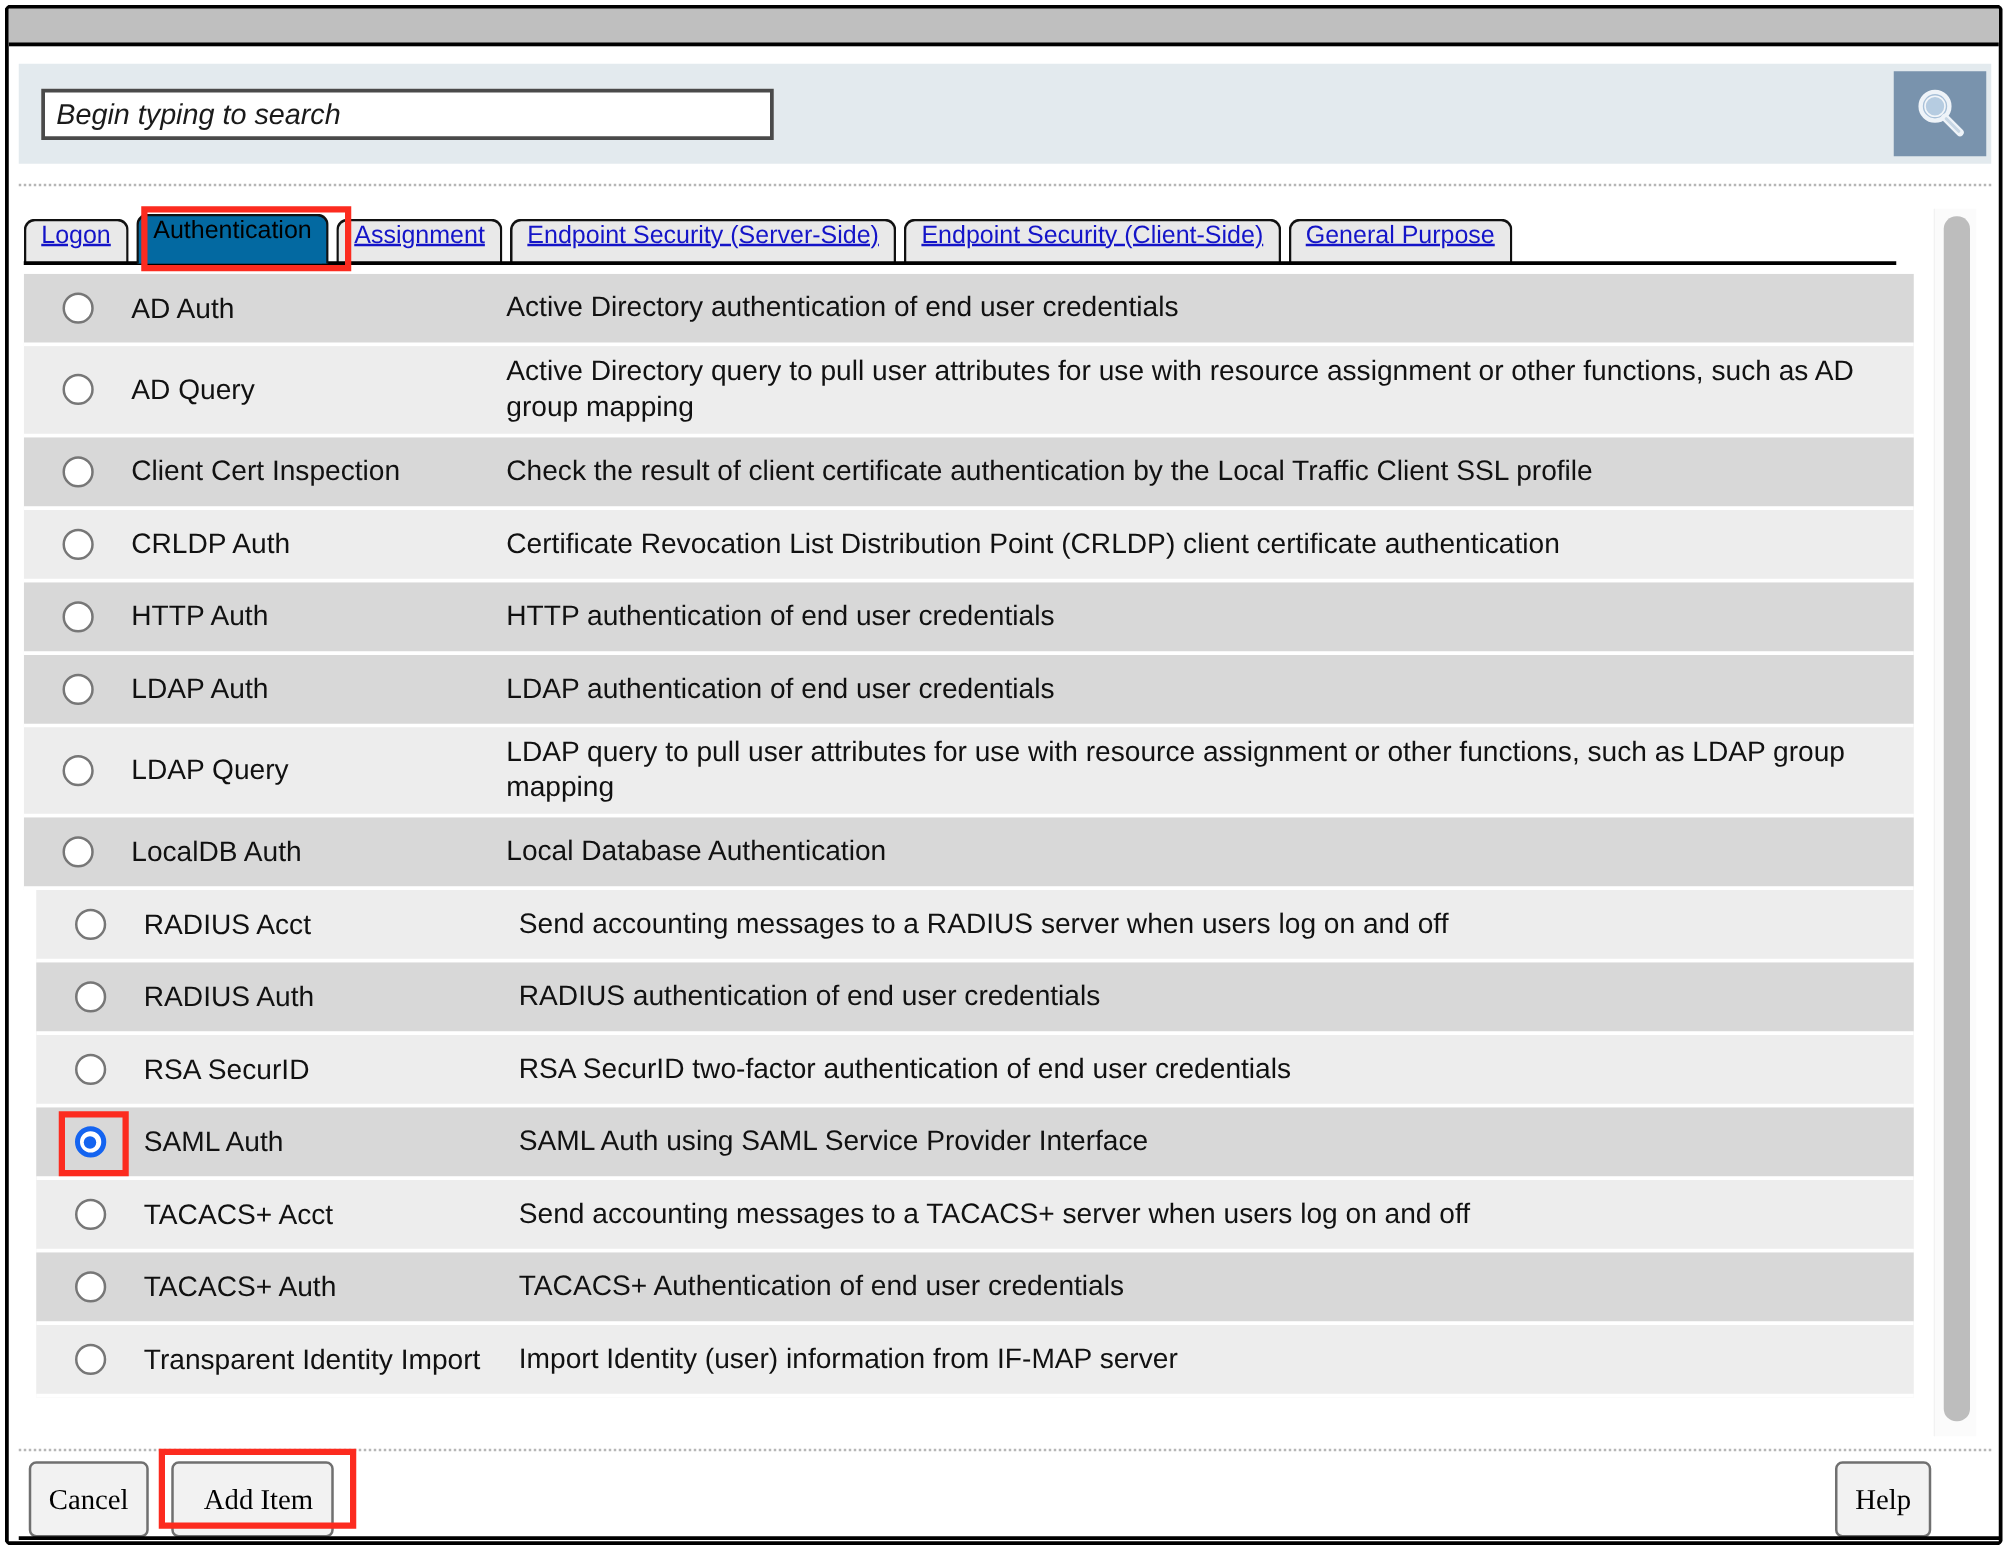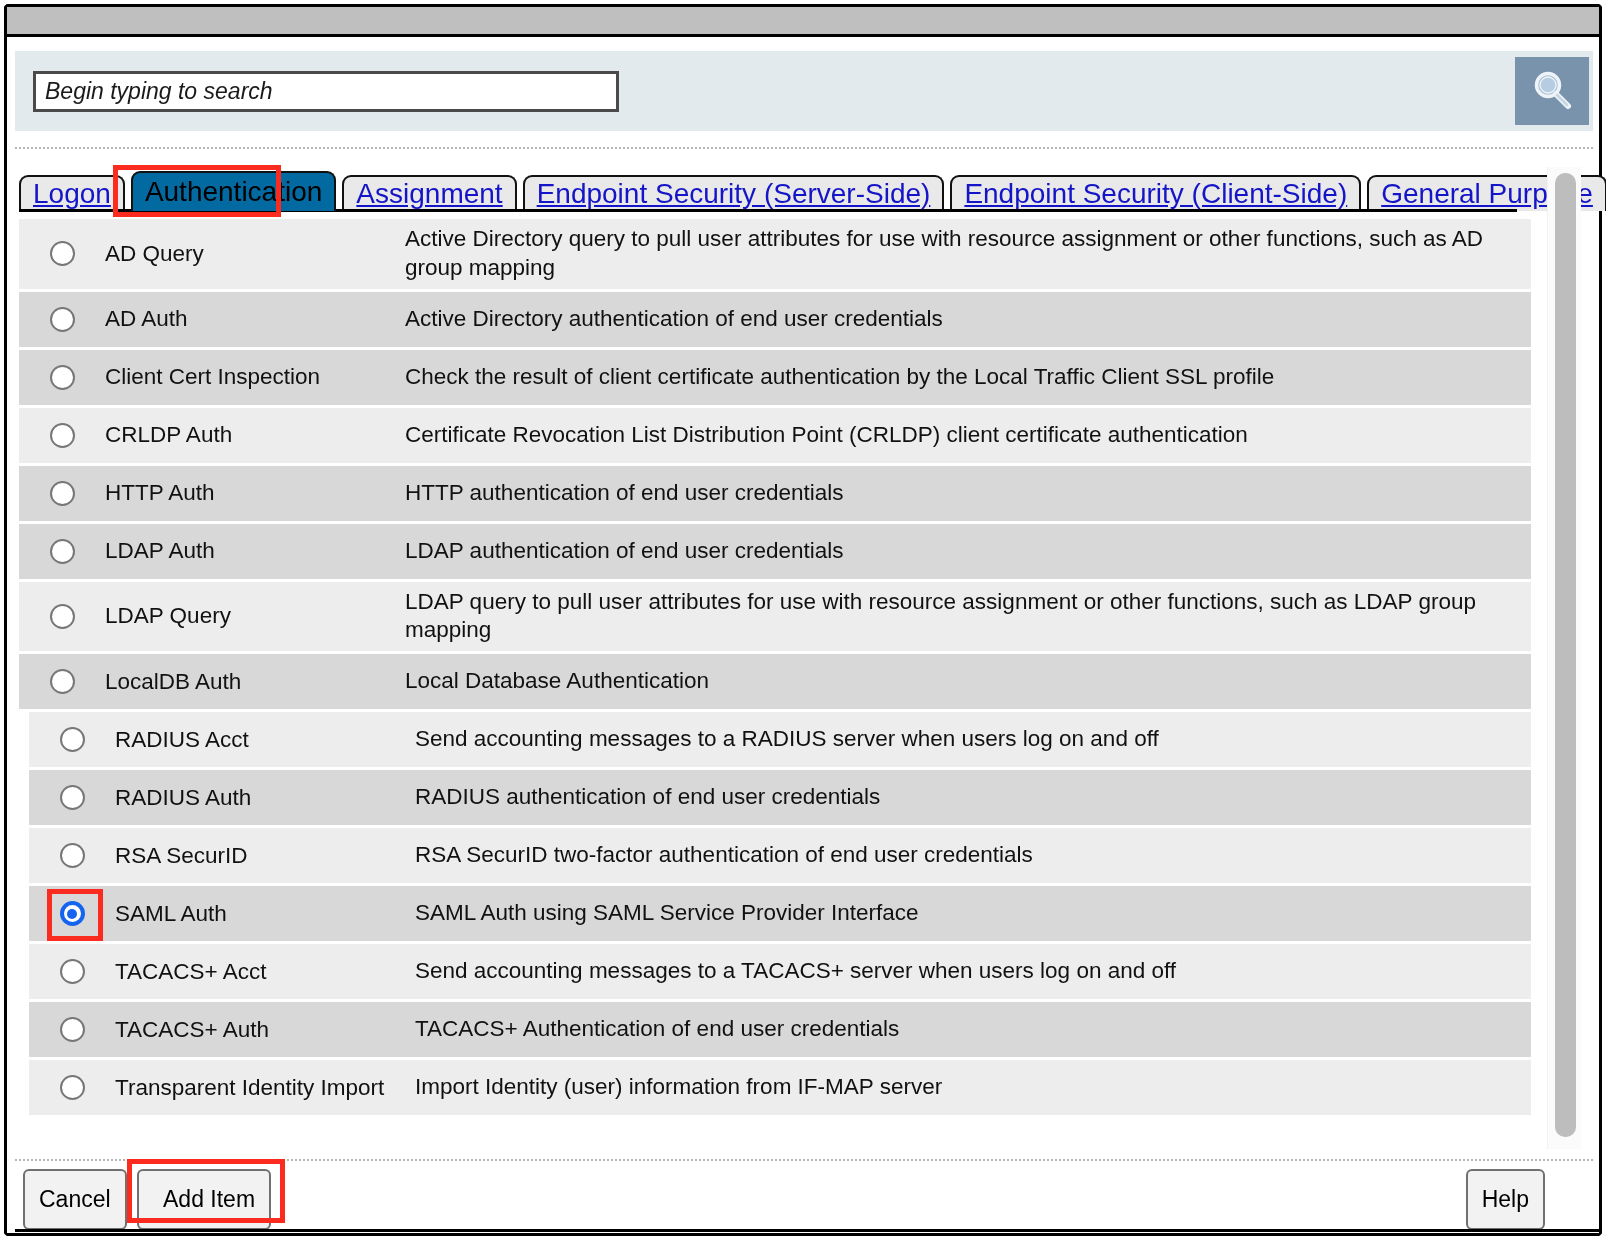--- a/index.html
+++ b/index.html
@@ -89,26 +89,26 @@
     width: 1562px;
     height: 42px;
     display: flex;
     align-items: flex-end;
     gap: 6px;
   }
   .tab {
     position: relative;
     height: 36px;
     padding: 0 12px;
-    display: flex; align-items: center;
+    display: flex; 
     background: #e9e9e9;
     border: 2px solid #111111;
     border-bottom: none;
     border-radius: 9px 9px 0 0;
-    font-size: 28px;
+    font-size: 20px;
     cursor: pointer;
     white-space: nowrap;
   }
   .tab .tab-label {
     color: #1414c8;
     text-decoration: underline;
   }
   .tab.active {
     background: #0369a1;
     height: 40px;
@@ -229,21 +229,21 @@
     left: 8px; top: 1160px;
     width: 1578px;
     height: 58px;
   }
   .btn {
     position: absolute;
     height: 61px;
     background: #f2f2f2;
     border: 2px solid #707070;
     border-radius: 6px;
-    font-family: Liberation Sans, sans-serif;
+    font-family: Liberation Serif, serif;
     font-size: 23px;
     color: #000000;
     cursor: pointer;
     padding: 0 14px;
   }
   .btn-cancel { left: 8px;  top: 2px; }
   .btn-add    { left: 122px; top: 2px; padding-left: 24px; }
   .btn-help   { right: 48px; top: 2px; }
   .add-highlight {
     position: absolute;
@@ -301,33 +301,33 @@
           <span class="tab-label">Endpoint Security (Client-Side)</span>
         </div>
         <div class="tab">
           <span class="tab-label">General Purpose</span>
         </div>
       </div>
     <div class="tab-underline"></div>
     <div class="tab-highlight"></div>
 
     <div class="list-area">
+        <div class="row even">
+          <div class="radio-cell">
+            <span class="radio"></span>
+          </div>
+          <div class="name-cell">AD Auth</div>
+          <div class="desc-cell">Active Directory authentication of end user credentials</div>
+        </div>
         <div class="row odd">
           <div class="radio-cell">
             <span class="radio"></span>
           </div>
           <div class="name-cell">AD Query</div>
           <div class="desc-cell">Active Directory query to pull user attributes for use with resource assignment or other functions, such as AD group mapping</div>
-        </div>
-        <div class="row even">
-          <div class="radio-cell">
-            <span class="radio"></span>
-          </div>
-          <div class="name-cell">AD Auth</div>
-          <div class="desc-cell">Active Directory authentication of end user credentials</div>
         </div>
         <div class="row even">
           <div class="radio-cell">
             <span class="radio"></span>
           </div>
           <div class="name-cell">Client Cert Inspection</div>
           <div class="desc-cell">Check the result of client certificate authentication by the Local Traffic Client SSL profile</div>
         </div>
         <div class="row odd">
           <div class="radio-cell">

